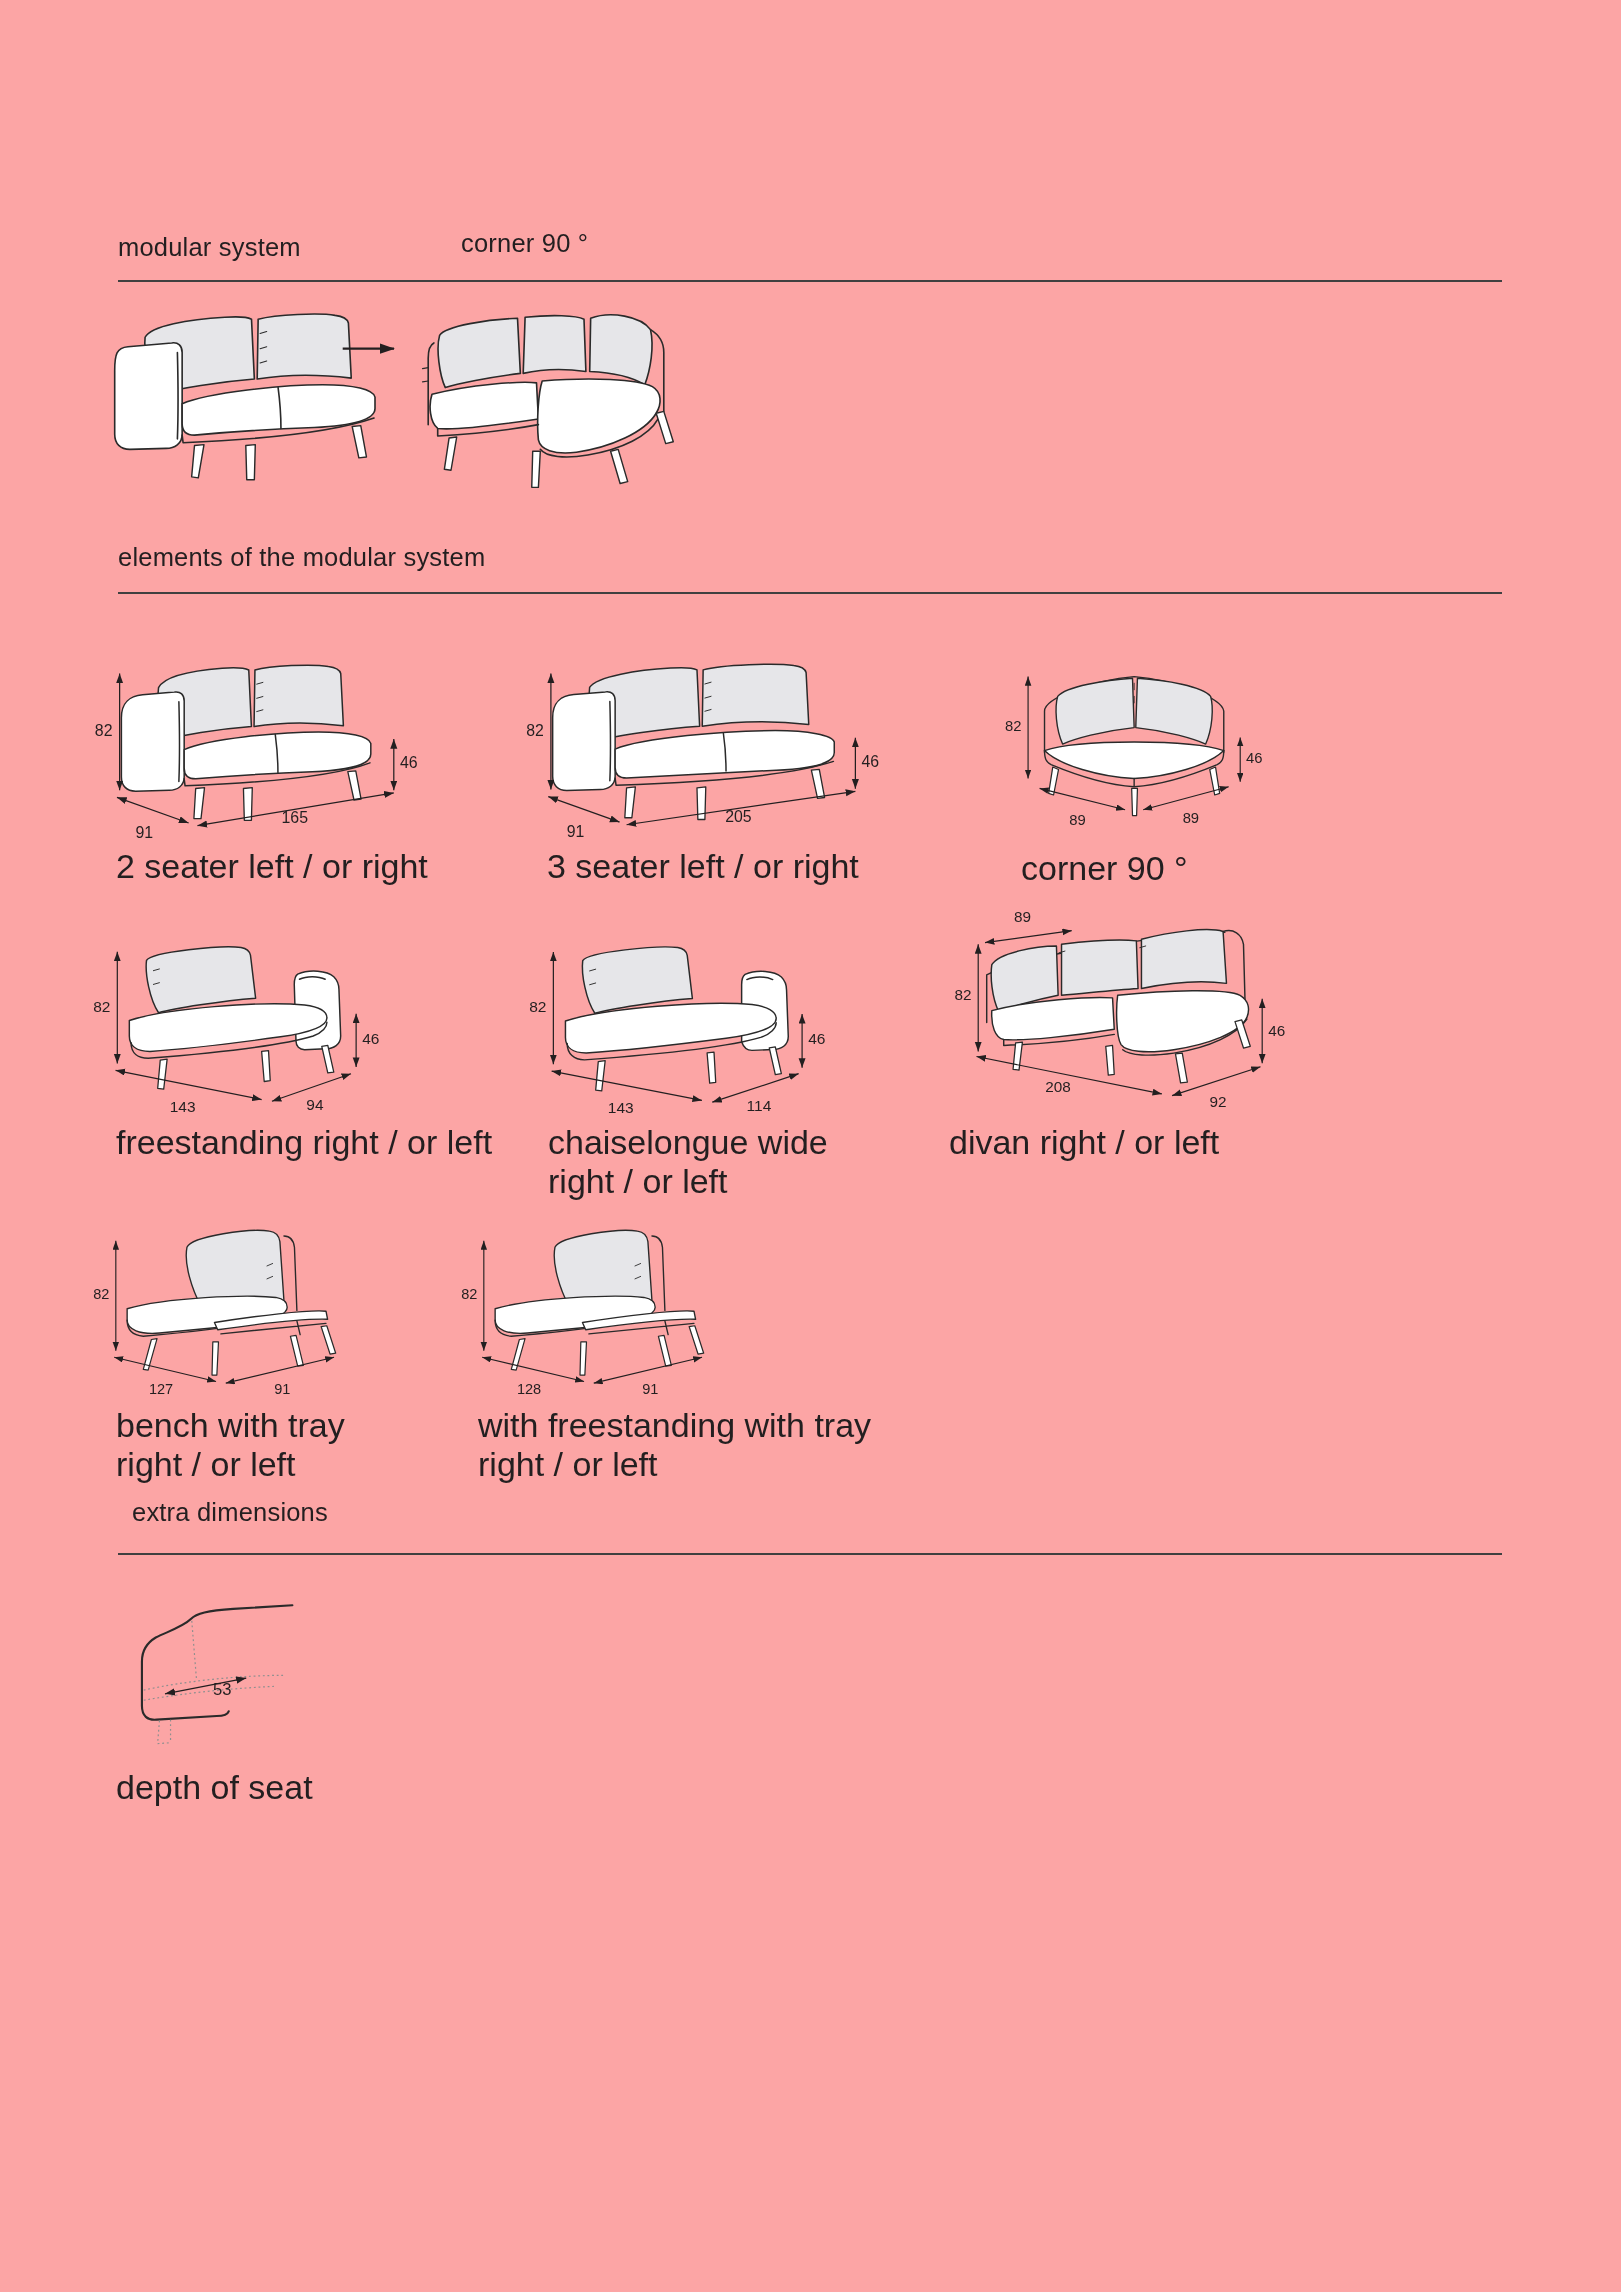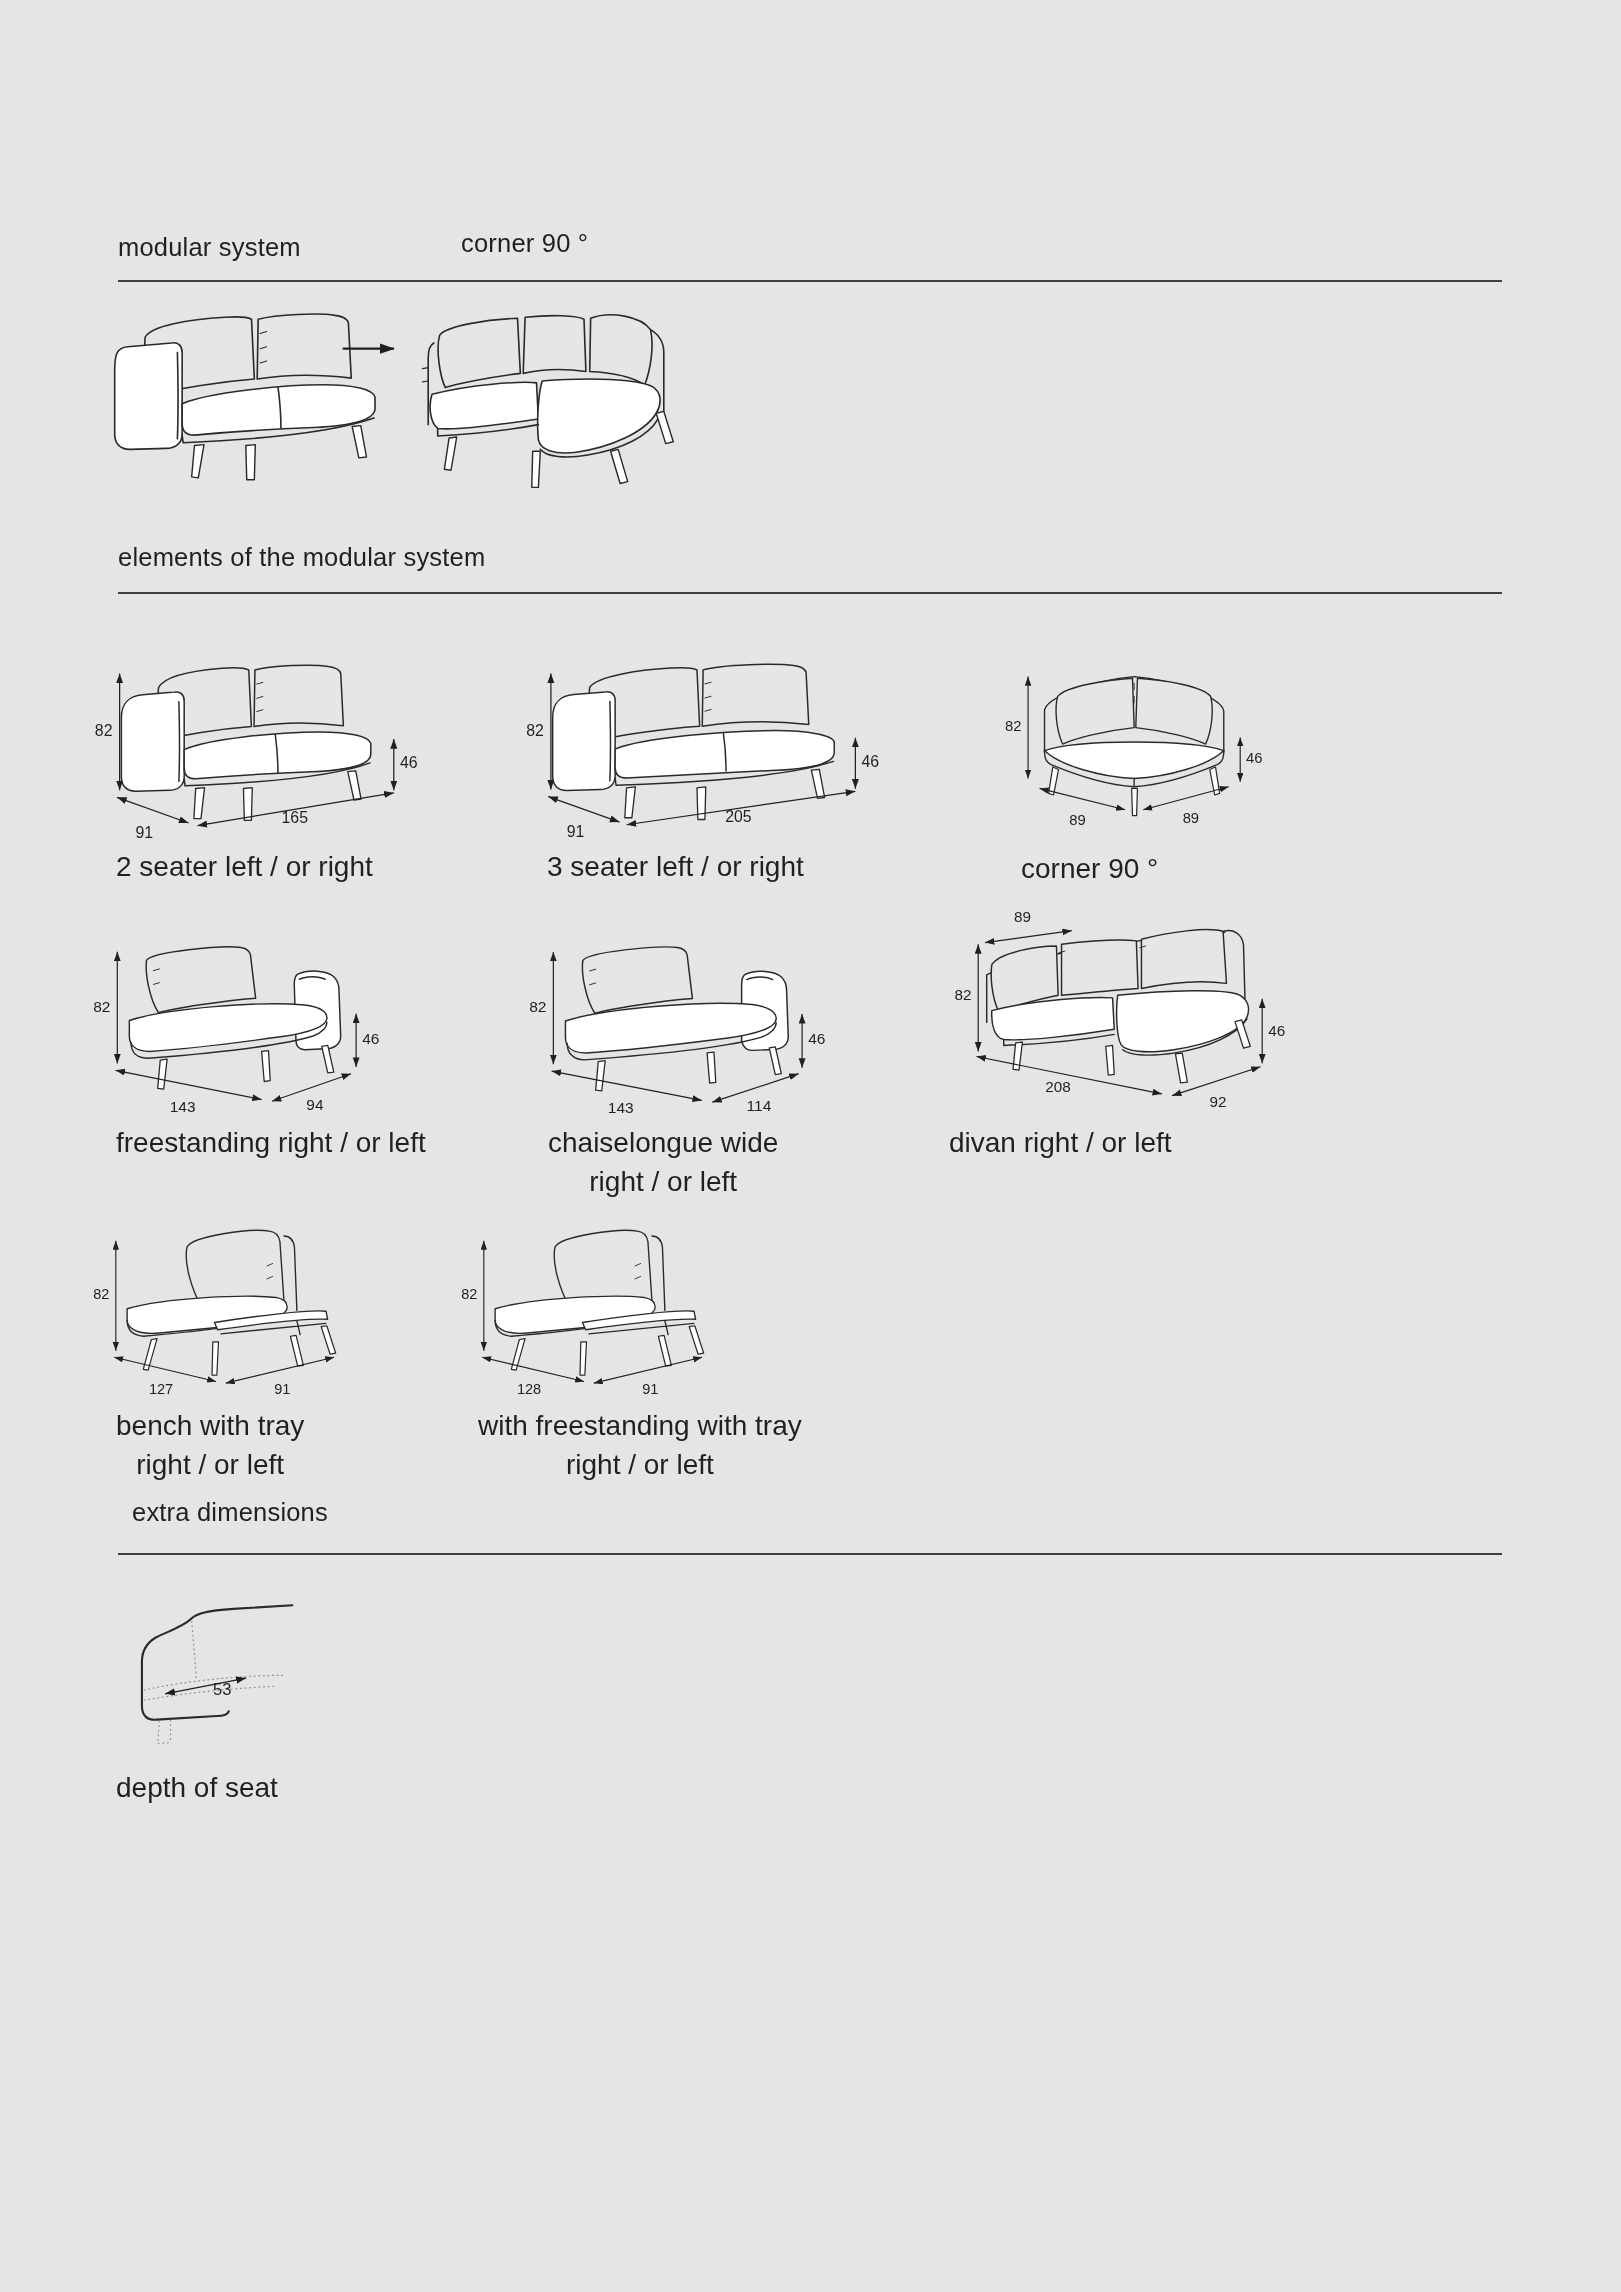--- a/index.html
+++ b/index.html
@@ -1,20 +1,20 @@
 <!DOCTYPE html>
 <html><head>
 <meta charset="utf-8">
 <style>
   html,body{margin:0;padding:0;background:#fff;}
-  .page{position:relative;width:1621px;height:2293px;background:#e5e5e5;
+  .page{position:relative;width:1621px;height:2293px;background:#fca5a5;
         font-family:"Liberation Sans",sans-serif;color:#231f20;overflow:hidden;}
   .h{position:absolute;font-size:25.5px;letter-spacing:0.2px;white-space:nowrap;color:#231f20;}
   .rule{position:absolute;height:0;border-top:2px solid #404040;width:1384px;left:118px;}
-  .lab{position:absolute;font-size:28px;line-height:39px;white-space:nowrap;color:#231f20;text-align:center;}
+  .lab{position:absolute;font-size:34px;line-height:39px;white-space:nowrap;color:#231f20;}
   .lab span{display:block;}
   .dg{position:absolute;}
   svg{overflow:visible;}
   svg .ln{fill:none;stroke:#2a2a2a;stroke-width:1.7;stroke-linecap:round;stroke-linejoin:round;}
   svg .cu{fill:#e6e6e9;stroke:#2a2a2a;stroke-width:1.7;stroke-linejoin:round;}
   svg .wh{fill:#ffffff;stroke:#2a2a2a;stroke-width:1.7;stroke-linejoin:round;}
   svg .lg{fill:#ffffff;stroke:#2a2a2a;stroke-width:1.5;stroke-linejoin:round;}
   svg .dim{stroke:#231f20;stroke-width:1.4;fill:none;}
   svg .dt{font-family:"Liberation Sans",sans-serif;font-size:18px;fill:#231f20;}
   svg .dot{fill:none;stroke:#8f8f8f;stroke-width:1.3;stroke-dasharray:2 3;}

